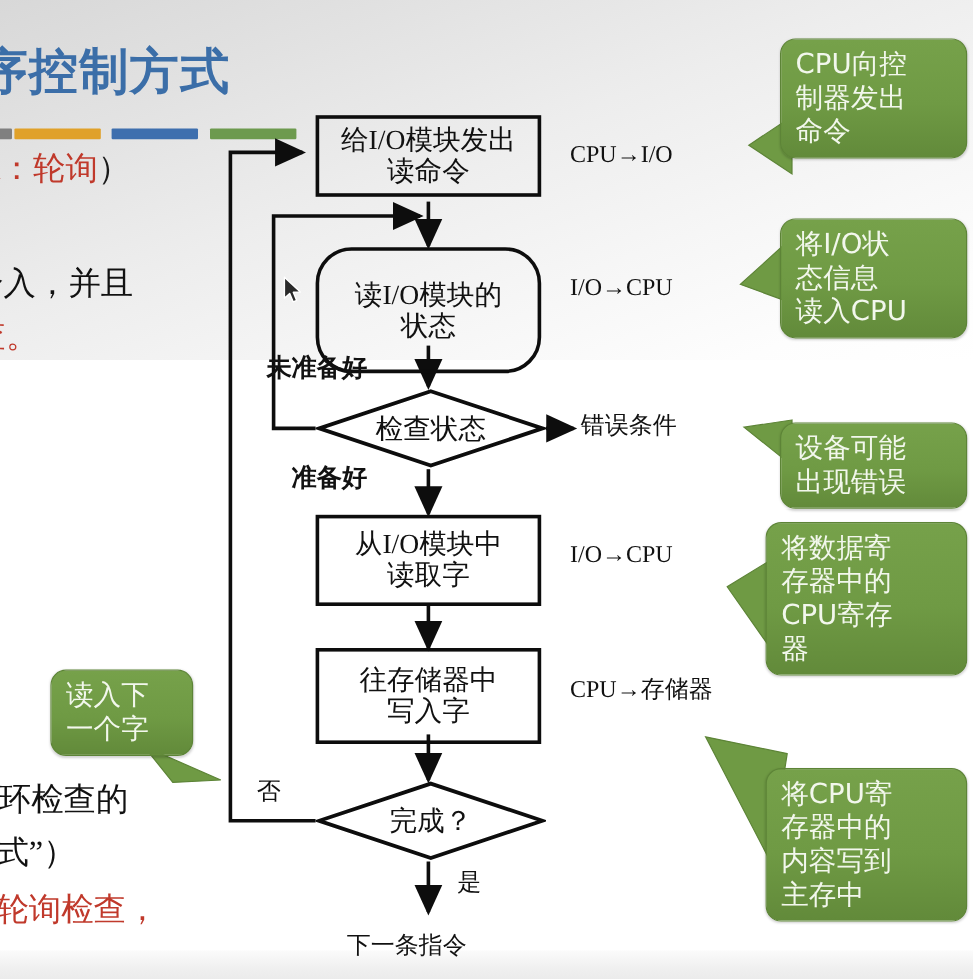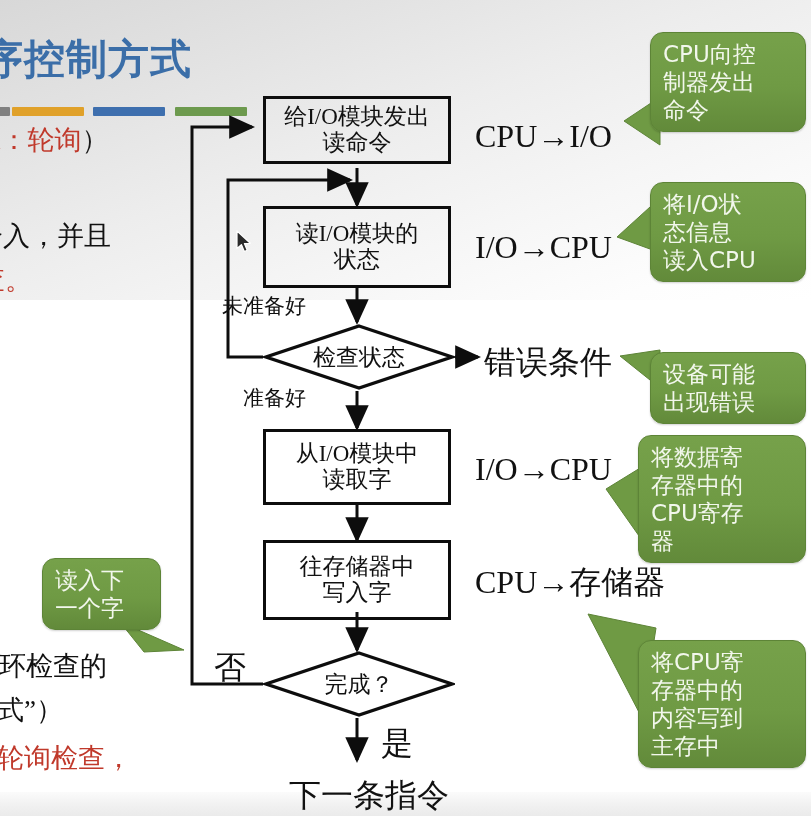--- a/index.html
+++ b/index.html
@@ -59,23 +59,23 @@
 
   .diamond-wrap{position:absolute;}
   .diamond-wrap svg{position:absolute;left:0;top:0;}
   .diamond-label{
     position:absolute;left:0;top:0;width:100%;height:100%;
     display:flex;align-items:center;justify-content:center;
     font-size:23px;color:#111;white-space:nowrap;
   }
 
   .flow-text{
-    position:absolute;font-size:32px;color:#111;white-space:nowrap;
-  }
-  .flow-text.small{font-size:21px;}
+    position:absolute;font-size:20px;color:#111;white-space:nowrap;
+  }
+  .flow-text.small{font-size:21px;font-weight:bold;}
 
   svg.lines{position:absolute;left:0;top:0;width:811px;height:816px;pointer-events:none;}
 
   
   .callout{
     position:absolute;box-sizing:border-box;
     background:linear-gradient(180deg,#76a14a 0%, #6f9a44 55%, #628a3a 100%);
     border:1px solid #5d8437;
     border-radius:13px;
     color:#f2f7ec;
@@ -141,21 +141,21 @@
 
       <path d="M263,684 L192,684 L192,127 L252,127" marker-end="url(#ah)"></path>
     </g>
   </svg>
 
   <div class="node" style="left:263px;top:96px;width:188px;height:68px;">
     <span>给I/O模块发出</span>
     <span>读命令</span>
   </div>
 
-  <div class="node" style="left:263px;top:206px;width:188px;height:82px;">
+  <div class="node" style="left:263px;top:206px;width:188px;height:105px;border-radius:30px;">
     <span>读I/O模块的</span>
     <span>状态</span>
   </div>
 
   <div class="node" style="left:263px;top:429px;width:188px;height:76px;">
     <span>从I/O模块中</span>
     <span>读取字</span>
   </div>
 
   <div class="node" style="left:263px;top:540px;width:188px;height:80px;">

